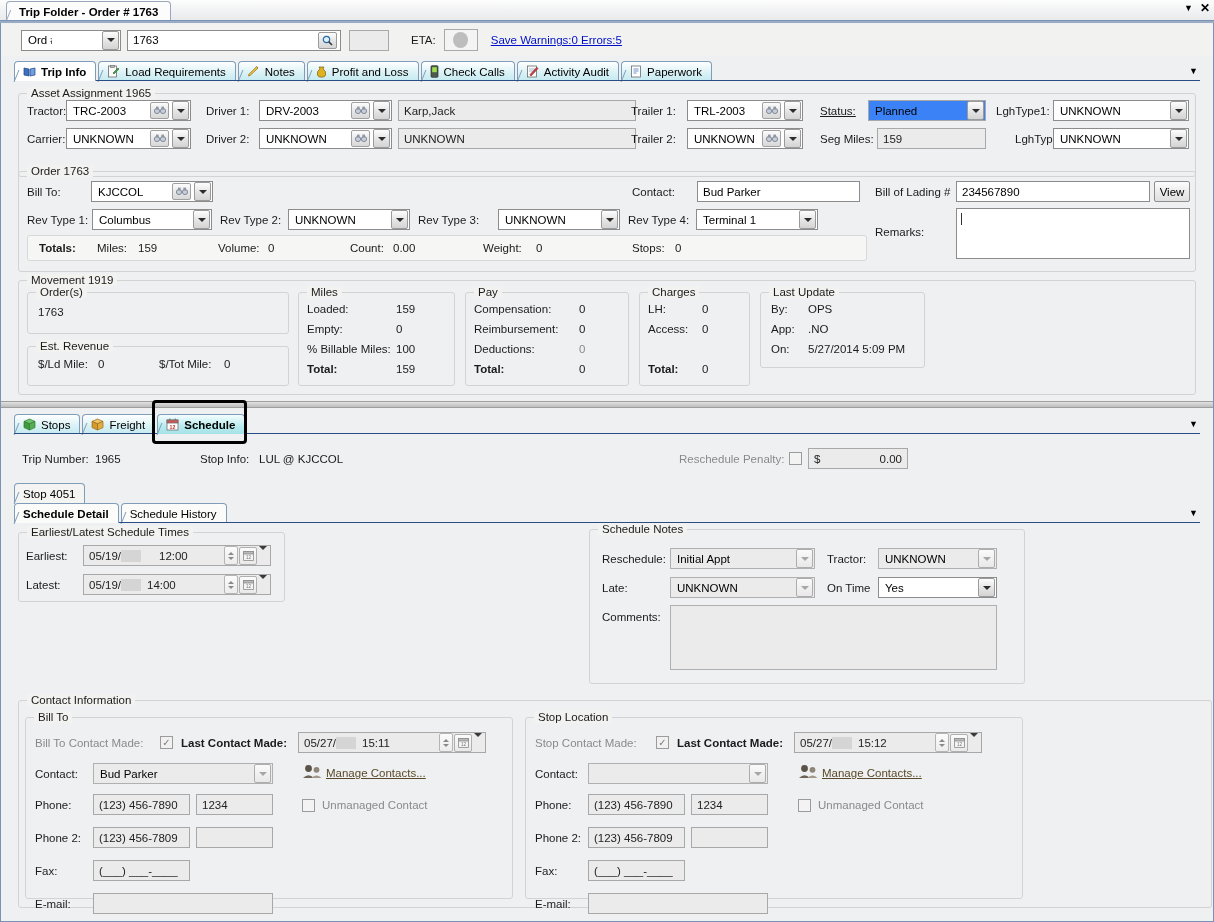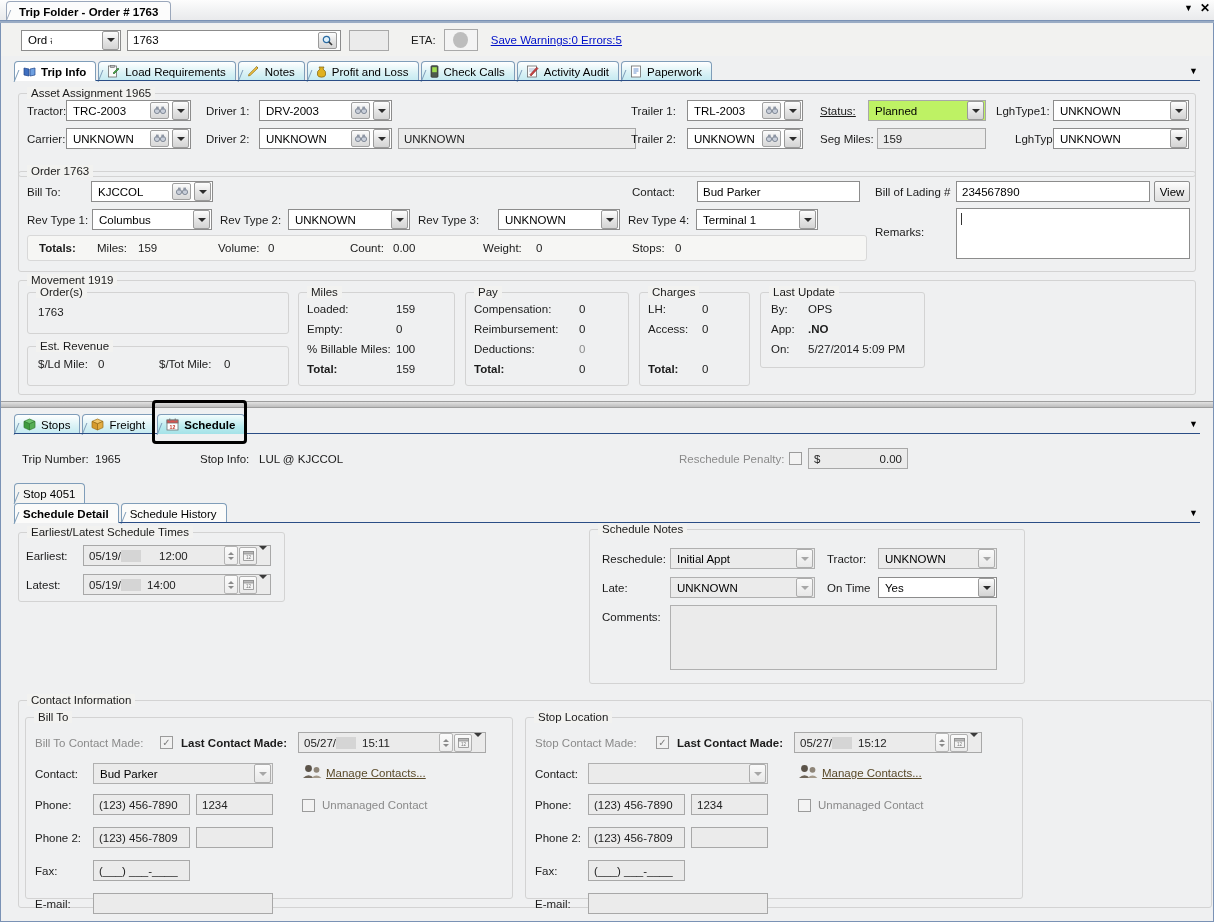--- a/index.html
+++ b/index.html
@@ -394,20 +394,21 @@
             <circle cx="3" cy="5" r="2.6" fill="#c9cfda" stroke="#6d7787" stroke-width=".8"></circle>
             <circle cx="9" cy="5" r="2.6" fill="#c9cfda" stroke="#6d7787" stroke-width=".8"></circle>
             <rect x="2" y="0.6" width="2.6" height="3" fill="#8e96a4"></rect>
             <rect x="7.4" y="0.6" width="2.6" height="3" fill="#8e96a4"></rect>
           </svg>
       </span>
       <span class="combo-arrow">
           <i class="tri-dn"></i>
         </span>
     </div>
+    <div class="txt ro abs" style="left:379px; top:6px; width:238px;">Karp,Jack</div>
 
     <span class="lbl abs" style="left:187px; top:39px;">Driver 2:</span>
     <div class="combo abs" style="left:240px; top:34px; width:133px;">
       <span class="val">UNKNOWN</span>
       <span class="bino">
         <svg width="12" height="9" viewBox="0 0 12 9">
             <circle cx="3" cy="5" r="2.6" fill="#c9cfda" stroke="#6d7787" stroke-width=".8"></circle>
             <circle cx="9" cy="5" r="2.6" fill="#c9cfda" stroke="#6d7787" stroke-width=".8"></circle>
             <rect x="2" y="0.6" width="2.6" height="3" fill="#8e96a4"></rect>
             <rect x="7.4" y="0.6" width="2.6" height="3" fill="#8e96a4"></rect>
@@ -445,21 +446,21 @@
             <rect x="2" y="0.6" width="2.6" height="3" fill="#8e96a4"></rect>
             <rect x="7.4" y="0.6" width="2.6" height="3" fill="#8e96a4"></rect>
           </svg>
       </span>
       <span class="combo-arrow">
           <i class="tri-dn"></i>
         </span>
     </div>
 
     <span class="lbl u abs" style="left:801px; top:11px;">Status:</span>
-    <div class="combo abs" style="left:849px; top:6px; width:118px; background:#bef264; border-color:#a8a8a8;gap:40px;">
+    <div class="combo abs" style="left:849px; top:6px; width:118px; background:#3b82f6; border-color:#a8a8a8;gap:40px;">
       <span class="val">Planned</span>
       <span class="combo-arrow">
           <i class="tri-dn"></i>
         </span>
     </div>
 
     <span class="lbl abs" style="left:801px; top:39px;">Seg Miles:</span>
     <div class="txt ro abs" style="left:858px; top:34px; width:109px;">159</div>
 
     <span class="lbl abs" style="left:977px; top:11px;">LghType1:</span>
@@ -606,21 +607,21 @@
       <span class="lbl abs" style="left:62px; top:30px;">0</span>
       <span class="lbl b abs" style="left:8px; top:70px;">Total:</span>
       <span class="lbl abs" style="left:62px; top:70px;">0</span>
     </div>
 
     <div class="grp" style="left:741px; top:11px; width:165px; height:76px;">
       <span class="cap">Last Update</span>
       <span class="lbl abs" style="left:10px; top:10px;">By:</span>
       <span class="lbl abs" style="left:47px; top:10px;">OPS</span>
       <span class="lbl abs" style="left:10px; top:30px;">App:</span>
-      <span class="lbl abs" style="left:47px; top:30px;font-weight:bold;">.NO</span>
+      <span class="lbl abs" style="left:47px; top:30px;">.NO</span>
       <span class="lbl abs" style="left:10px; top:50px;">On:</span>
       <span class="lbl abs" style="left:47px; top:50px;">5/27/2014 5:09 PM</span>
     </div>
   </div>
 
   <div class="splitter" style="top:401px;"></div>
 
   <div class="tabstrip" style="top:413px; left:14px; right:14px;">
     <div class="tab">
       <span>

